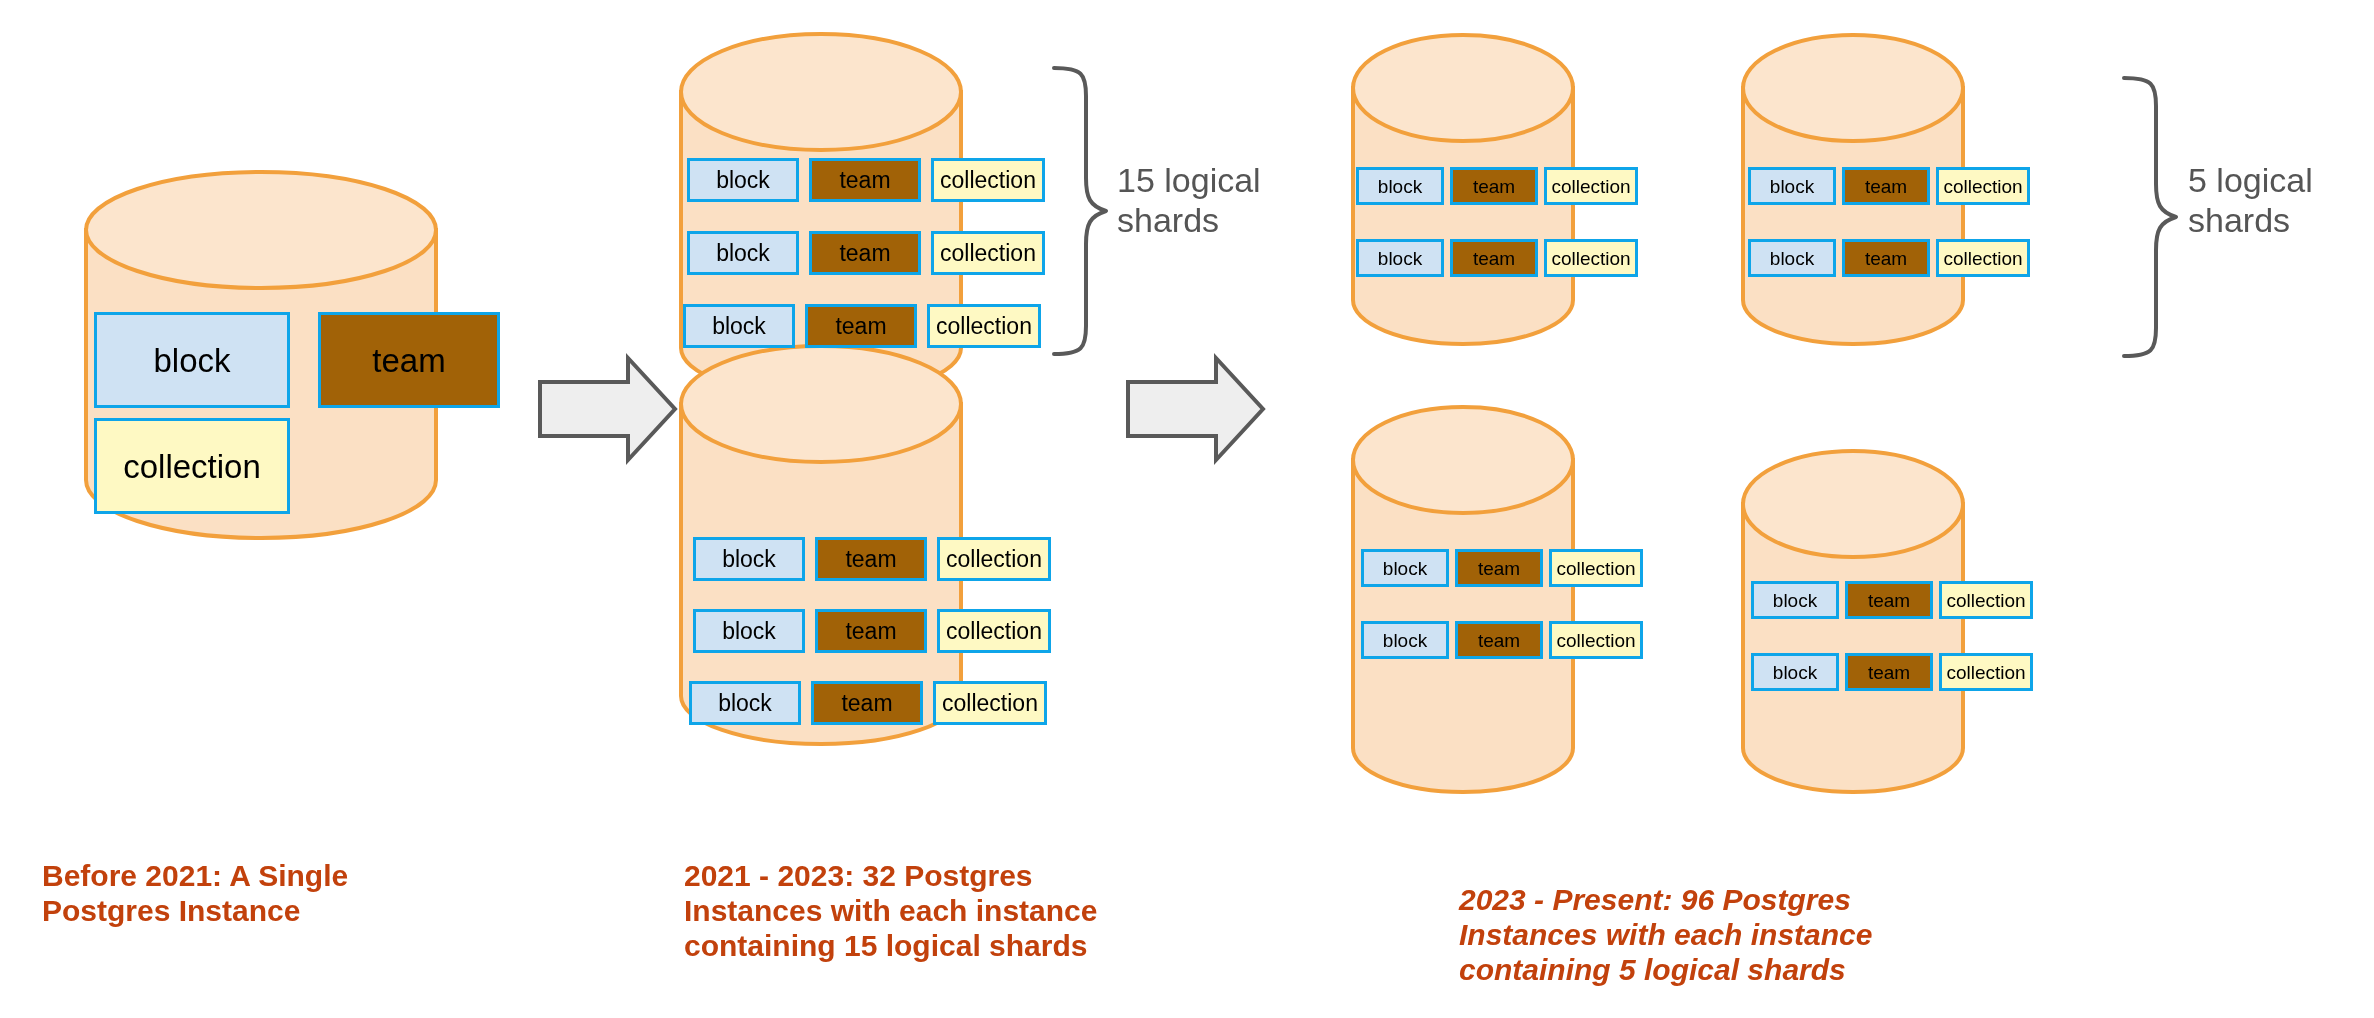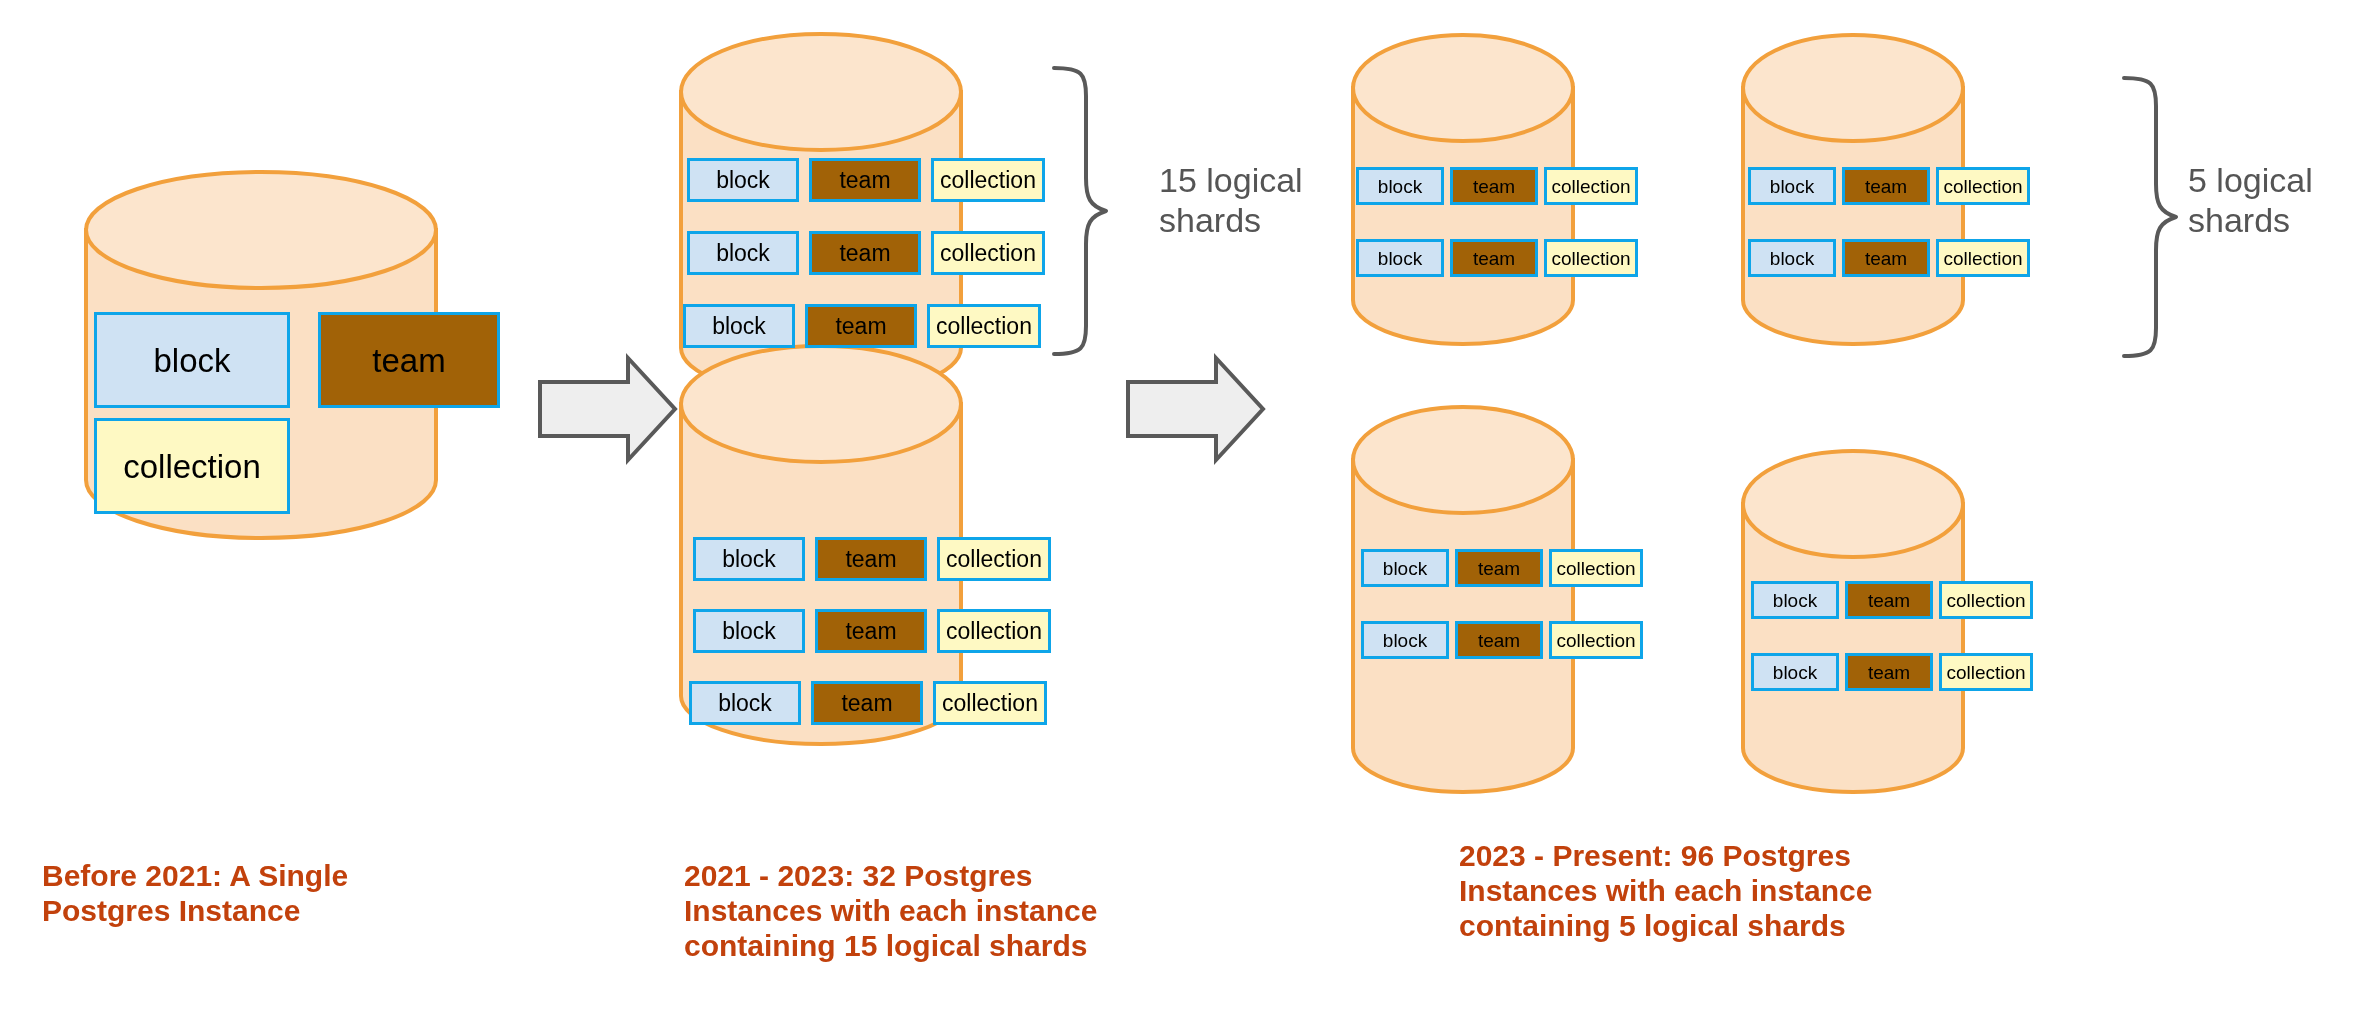--- a/index.html
+++ b/index.html
@@ -190,30 +190,30 @@
   <div class="shard team" style="left:1455px; top:621px; width:88px; height:38px; font-size:19px;">team</div>
   <div class="shard collection" style="left:1549px; top:621px; width:94px; height:38px; font-size:19px;">collection</div>
 
   <div class="shard block" style="left:1751px; top:581px; width:88px; height:38px; font-size:19px;">block</div>
   <div class="shard team" style="left:1845px; top:581px; width:88px; height:38px; font-size:19px;">team</div>
   <div class="shard collection" style="left:1939px; top:581px; width:94px; height:38px; font-size:19px;">collection</div>
   <div class="shard block" style="left:1751px; top:653px; width:88px; height:38px; font-size:19px;">block</div>
   <div class="shard team" style="left:1845px; top:653px; width:88px; height:38px; font-size:19px;">team</div>
   <div class="shard collection" style="left:1939px; top:653px; width:94px; height:38px; font-size:19px;">collection</div>
 
-  <div class="brace-label" style="left:1117px; top:160px; width:210px;margin-left:42px;">15 logical
+  <div class="brace-label" style="left:1117px; top:160px; width:210px;">15 logical
 shards</div>
 
   <div class="brace-label" style="left:2188px; top:160px; width:200px;">5 logical
 shards</div>
 
   <div class="caption" style="left:42px; top:858px; width:480px;">Before 2021: A Single
 Postgres Instance</div>
 
   <div class="caption" style="left:684px; top:858px; width:580px;">2021 - 2023: 32 Postgres
 Instances with each instance
 containing 15 logical shards</div>
 
-  <div class="caption" style="left:1459px; top:838px; width:580px;">2023 - Present: 96 Postgres
+  <div class="caption" style="left:1459px; top:882px; width:580px;font-style:italic;">2023 - Present: 96 Postgres
 Instances with each instance
 containing 5 logical shards</div>
 
 </div>
 
 </body></html>

